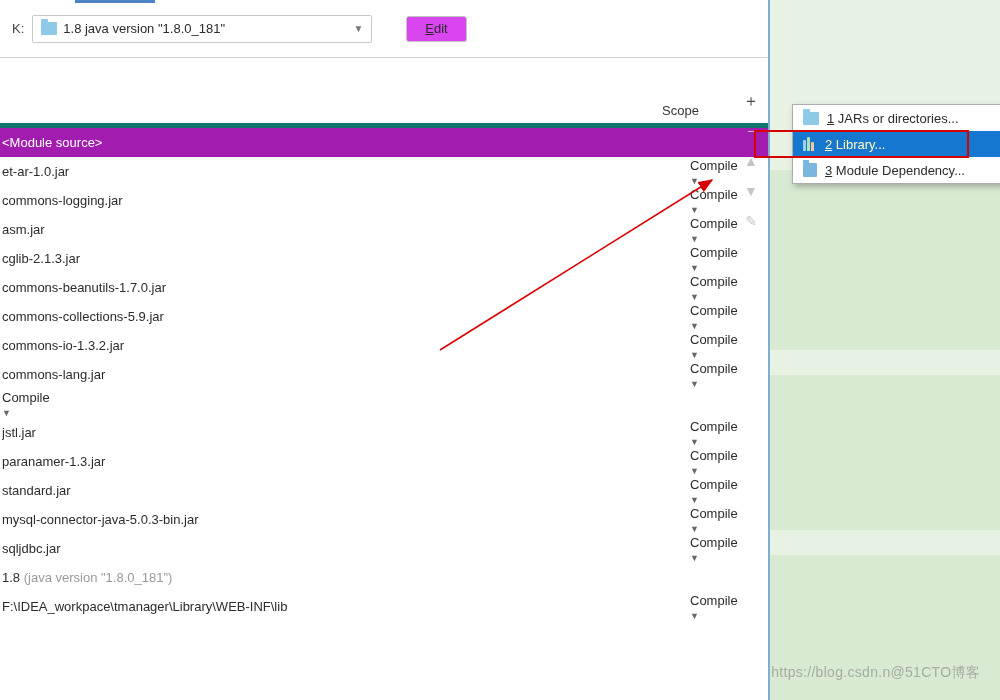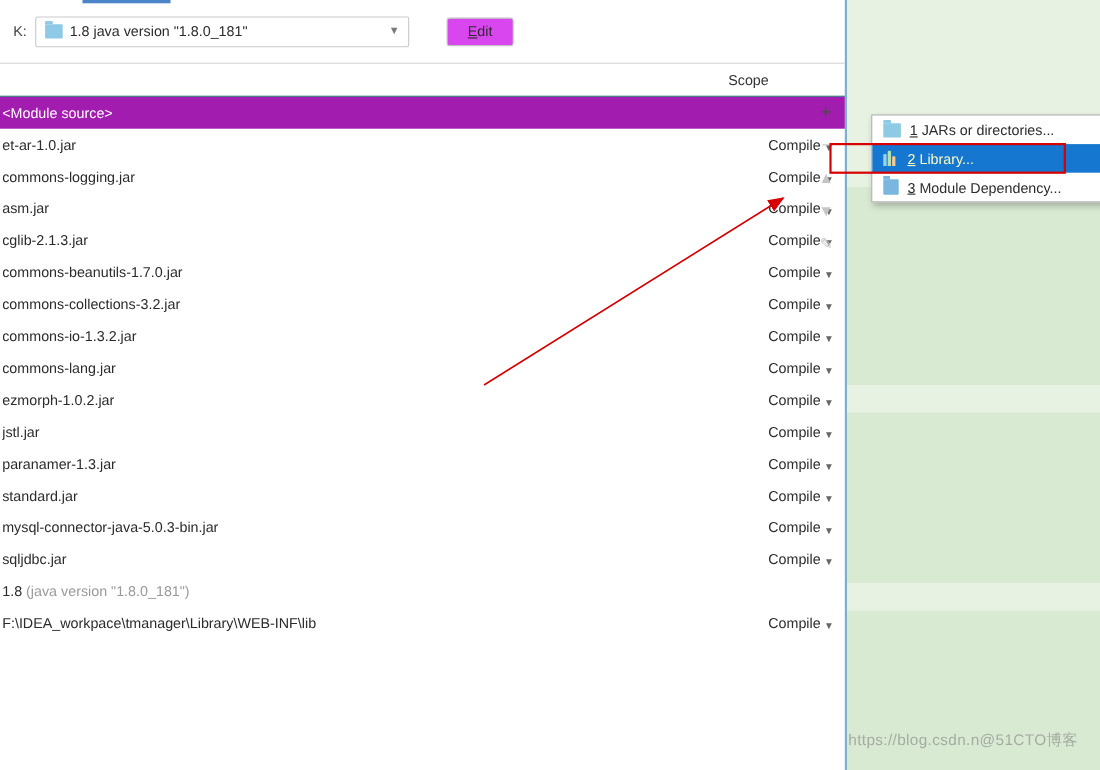--- a/index.html
+++ b/index.html
@@ -12,27 +12,27 @@
     .right-pane .band2 { position:absolute; top:350px; left:0; right:0; height:25px; background:#e8f2e3; }
     .right-pane .band3 { position:absolute; top:530px; left:0; right:0; height:25px; background:#e8f2e3; }
     
     .toolbar { display: flex; align-items: center; padding: 8px 12px; gap: 8px; border-bottom: 1px solid #d6d6d6; height: 58px; }
     .label-k { color: #444; }
     .dropdown { flex: 0 0 340px; height: 28px; border: 1px solid #c9c9c9; background: #fff; display:flex; align-items:center; padding: 0 8px; gap:6px; border-radius:2px; position:relative; }
     .dropdown .caret { margin-left:auto; color:#7a7a7a; font-size:10px; }
     .btn { height: 26px; padding: 0 18px; border: 1px solid #c2c2c2; border-radius: 3px; background: #d946ef; display:flex; align-items:center; cursor:pointer; margin-left: 26px; }
     .underline { text-decoration: underline; }
     
-    .table-header { height: 30px; border-bottom: 1px solid #0f766e; display:flex; align-items:center; padding-right: 18px; }
+    .table-header { height: 30px; border-bottom: 5px solid #0f766e; display:flex; align-items:center; padding-right: 18px; margin-top: 40px; }
     .table-header .scope-col { margin-left:auto; width: 88px; font-weight: 400; color:#333; }
     
     .list { position:relative; }
     .row { height: 29px; display:flex; align-items:center; padding: 0 4px 0 2px; border-bottom: 0px; }
     .row .name { flex: 1; white-space: nowrap; overflow: hidden; }
-    .row .scope { width: 74px; display:flex; align-items:flex-end; gap:3px; justify-content:flex-end; padding-right: 6px; }
+    .row .scope { width: 74px; display:flex; align-items:flex-start; gap:3px; justify-content:flex-end; padding-right: 6px; flex-direction: column; }
     .row .scope .caret-sm { font-size: 9px; color:#666; }
     .row.selected { background: #a21caf; color: #fff; }
     .row.selected .name { color:#fff; }
     .row.java-ver .name .ver { color:#9a9a9a; }
     
     .side-actions { position:absolute; top: 88px; right: 0; width: 34px; display:flex; flex-direction:column; align-items:center; gap: 8px; padding-top: 2px; }
     .side-btn { width: 22px; height: 22px; display:flex; align-items:center; justify-content:center; color:#6b6b6b; cursor:pointer; font-size: 14px; }
     .side-btn.plus { color:#4b4b4b; font-size: 16px; font-weight: 500; }
     .side-btn.disabled { color:#c5c5c5; cursor:default; }
     
@@ -114,42 +114,41 @@
           </div>
         </div>
         <div class="row">
           <div class="name">commons-beanutils-1.7.0.jar</div>
           <div class="scope">
             <span>Compile</span>
             <span class="caret-sm">▼</span>
           </div>
         </div>
         <div class="row">
-          <div class="name">commons-collections-3.2.jar</div>
+          <div class="name">commons-collections-5.9.jar</div>
           <div class="scope">
             <span>Compile</span>
             <span class="caret-sm">▼</span>
           </div>
         </div>
         <div class="row">
           <div class="name">commons-io-1.3.2.jar</div>
           <div class="scope">
             <span>Compile</span>
             <span class="caret-sm">▼</span>
           </div>
         </div>
         <div class="row">
           <div class="name">commons-lang.jar</div>
           <div class="scope">
             <span>Compile</span>
             <span class="caret-sm">▼</span>
           </div>
         </div>
         <div class="row">
-          <div class="name">ezmorph-1.0.2.jar</div>
           <div class="scope">
             <span>Compile</span>
             <span class="caret-sm">▼</span>
           </div>
         </div>
         <div class="row">
           <div class="name">jstl.jar</div>
           <div class="scope">
             <span>Compile</span>
             <span class="caret-sm">▼</span>

